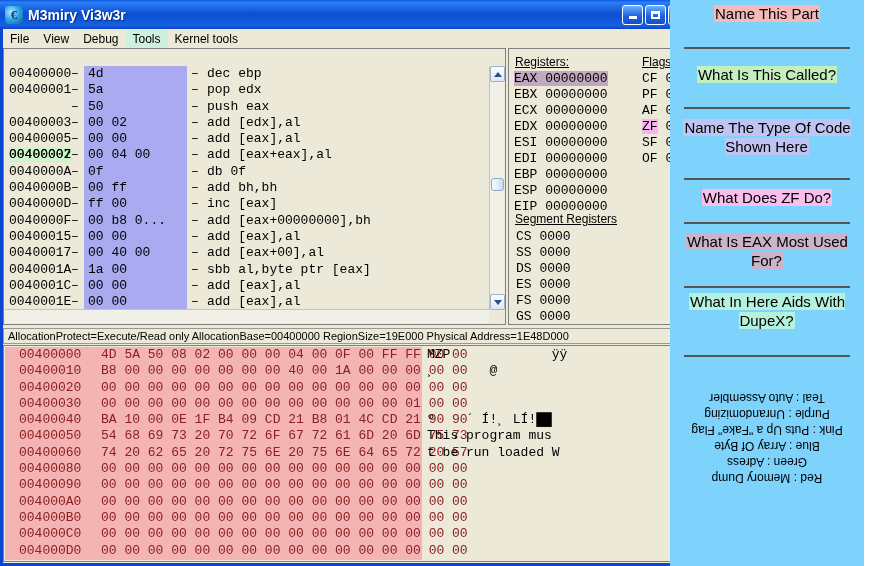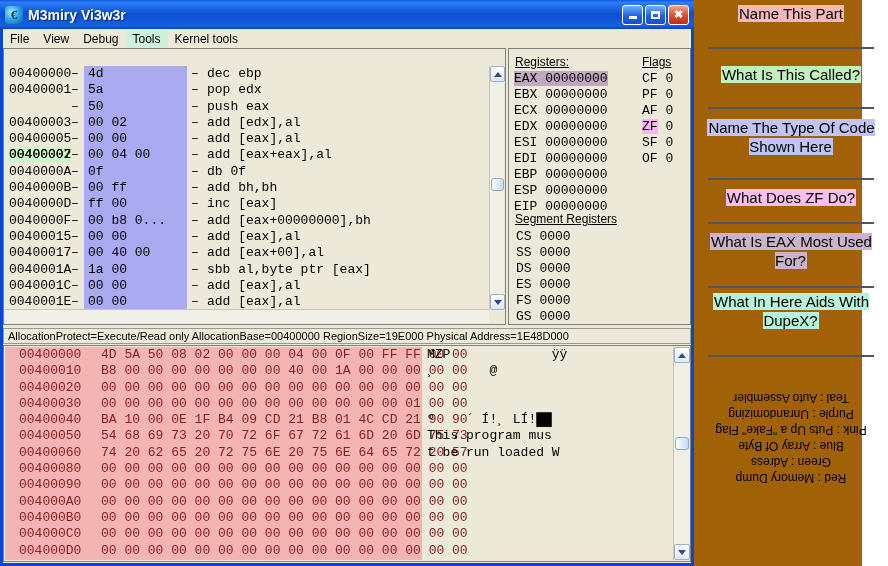--- a/index.html
+++ b/index.html
@@ -161,22 +161,22 @@
     background: linear-gradient(to right,#fbfdff,#c6dcf5);
     border: 1px solid #8fa8c6; border-radius: 3px;
   }
   .hscroll {
     position: absolute; height: 14px; background: #f1f0e7;
     border-top: 1px solid #c8c4b4;
   }
 
   
   #notes {
-    position: absolute; left: 694px; top: 0; width: 168px; height: 566px;
-    background: #a16207;
+    position: absolute; left: 670px; top: 0; width: 194px; height: 566px;
+    background: #7dd3fc;
   }
   .note {
     position: absolute; left: 0; width: 194px; text-align: center;
     font: 15px "Liberation Sans", sans-serif; color: #000;
     line-height: 19px;
   }
   .note span.hl { padding: 0 1px; }
   .rule {
     position: absolute; height: 2px; background: #555; left: 14px; width: 166px;
   }

